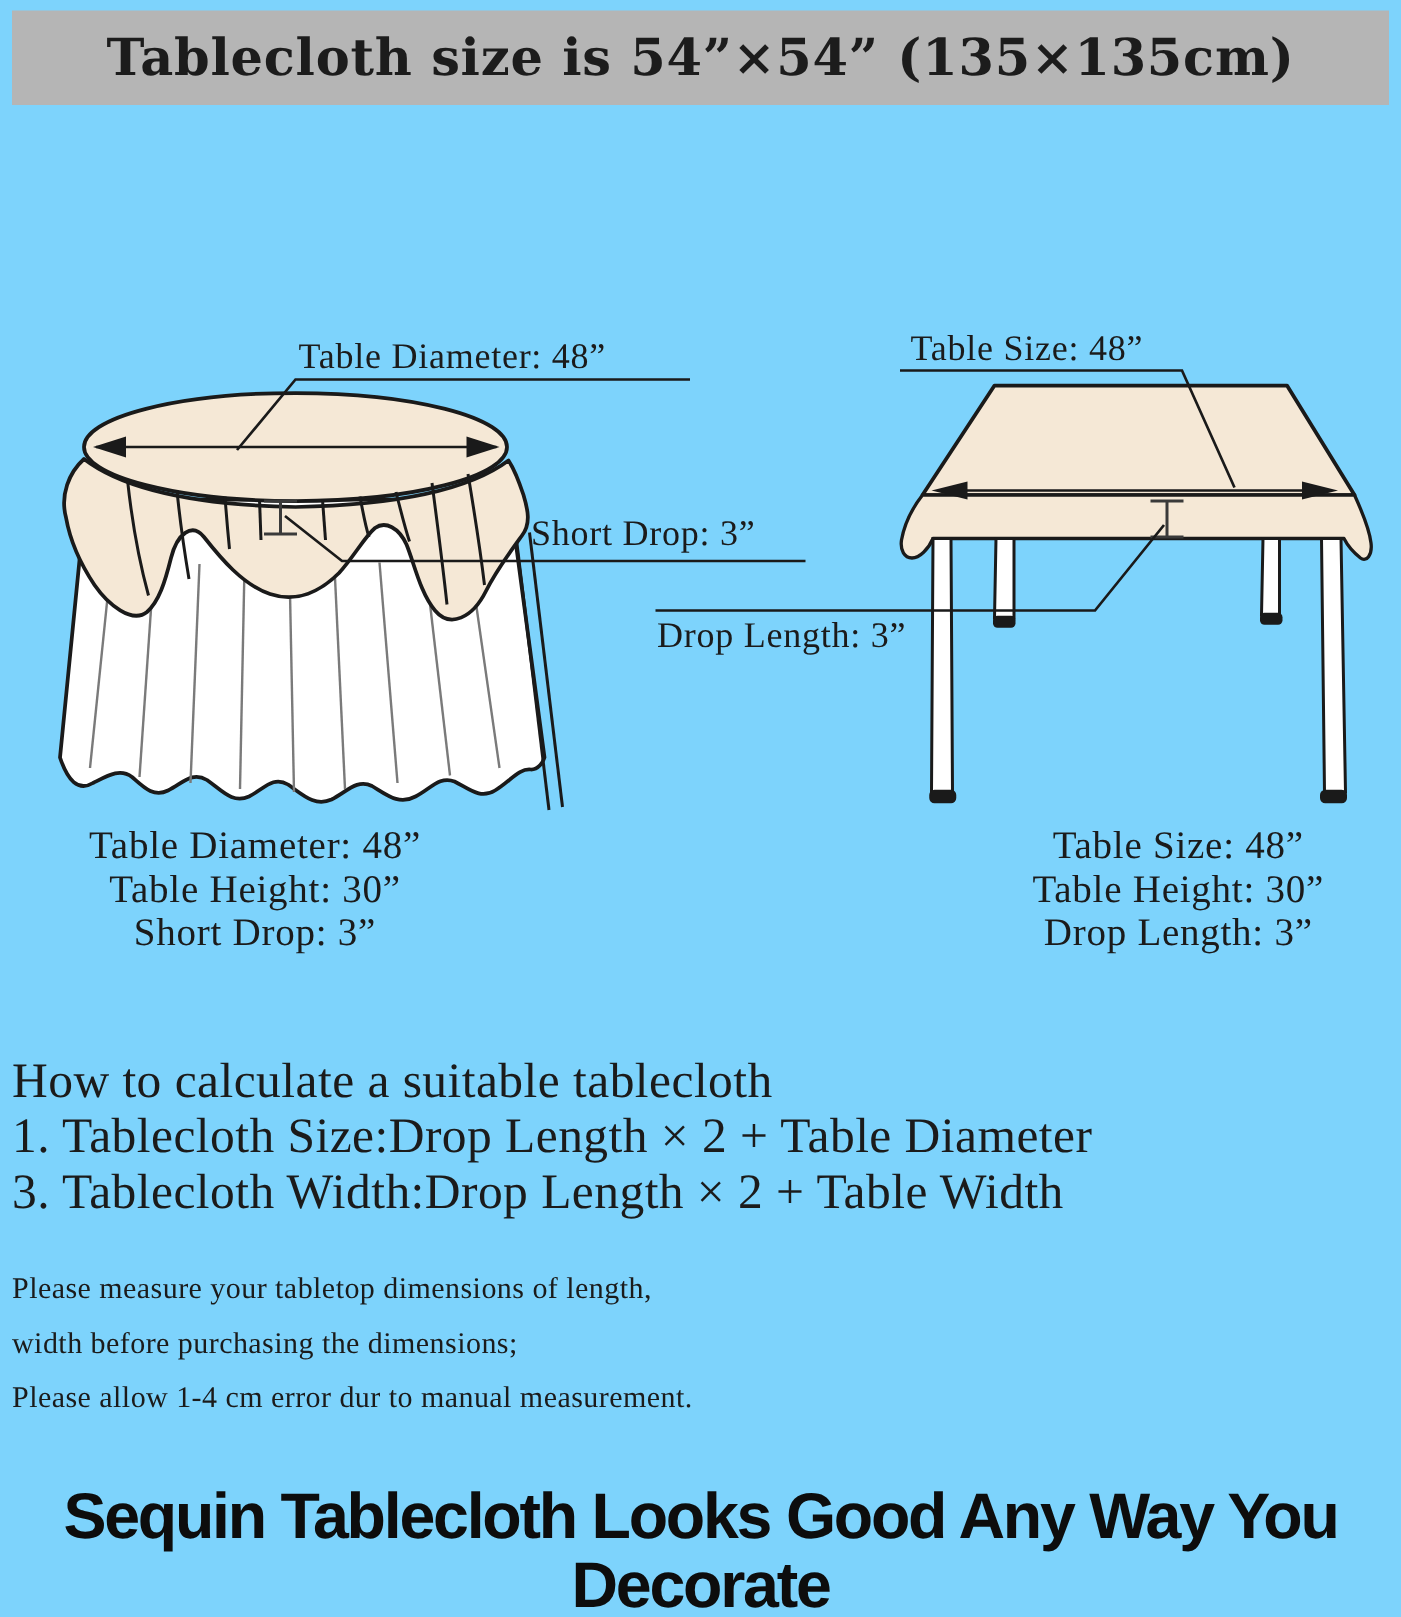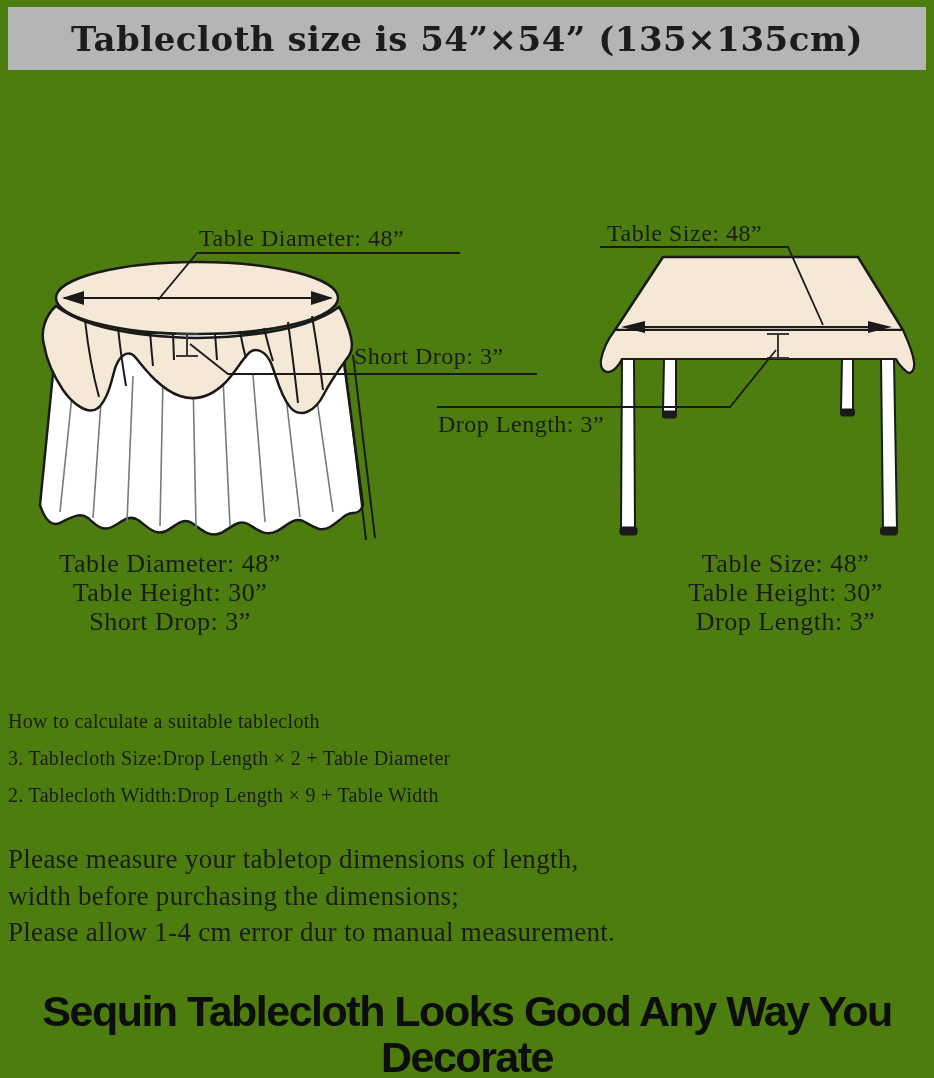--- a/index.html
+++ b/index.html
@@ -1,17 +1,17 @@
 <!DOCTYPE html>
 <html><head>
 <meta charset="utf-8">
 <style>
   html,body{margin:0;padding:0;background:#fff;}
   .page{
-    position:relative;width:934px;height:1078px;background:#4d7c0f;
+    position:relative;width:934px;height:1078px;background:#7dd3fc;
     font-family:"Liberation Serif", serif;color:#1b1b1b;overflow:hidden;
   }
   .banner{
     position:absolute;left:8px;top:7px;width:918px;height:63px;
     background:#b5b5b5;display:flex;align-items:center;justify-content:center;
   }
   .banner span{
     font-family:"DejaVu Serif", serif;font-weight:bold;font-size:34px;color:#1c1c1c;
     letter-spacing:0.5px;white-space:nowrap;
   }
@@ -19,24 +19,24 @@
   .dlabel{
     position:absolute;font-size:24px;color:#1b1b1b;white-space:nowrap;letter-spacing:0.5px;
   }
   .specs{
     position:absolute;top:549px;font-size:26px;line-height:29px;text-align:center;
     letter-spacing:0.5px;
   }
   .specs-left{left:30px;width:280px;}
   .specs-right{left:638px;width:295px;}
   .howto{
-    position:absolute;left:8px;top:703px;font-size:20px;line-height:37px;letter-spacing:0.3px;
+    position:absolute;left:8px;top:703px;font-size:33px;line-height:37px;letter-spacing:0.3px;
   }
   .notes{
-    position:absolute;left:8px;top:841px;font-size:27px;line-height:36.5px;letter-spacing:0.3px;
+    position:absolute;left:8px;top:841px;font-size:20px;line-height:36.5px;letter-spacing:0.3px;
   }
   .footer{
     position:absolute;left:0;top:988px;width:934px;text-align:center;
   }
   .footer div{
     margin:0 auto;max-width:920px;
     font-family:"Liberation Sans", sans-serif;font-weight:bold;font-size:43px;
     line-height:46px;color:#0d0d0d;letter-spacing:-1.5px;
   }
 </style>
@@ -171,22 +171,22 @@
     <div>Short Drop: 3”</div>
   </div>
   <div class="specs specs-right">
     <div>Table Size: 48”</div>
     <div>Table Height: 30”</div>
     <div>Drop Length: 3”</div>
   </div>
 
   <div class="howto">
     <div>How to calculate a suitable tablecloth</div>
-    <div>3. Tablecloth Size:Drop Length × 2 + Table Diameter</div>
-    <div>2. Tablecloth Width:Drop Length × 9 + Table Width</div>
+    <div>1. Tablecloth Size:Drop Length × 2 + Table Diameter</div>
+    <div>3. Tablecloth Width:Drop Length × 2 + Table Width</div>
   </div>
 
   <div class="notes">
     <div>Please measure your tabletop dimensions of length,</div>
     <div>width before purchasing the dimensions;</div>
     <div>Please allow 1-4 cm error dur to manual measurement.</div>
   </div>
 
   <div class="footer">
     <div>Sequin Tablecloth Looks Good Any Way You Decorate</div>

